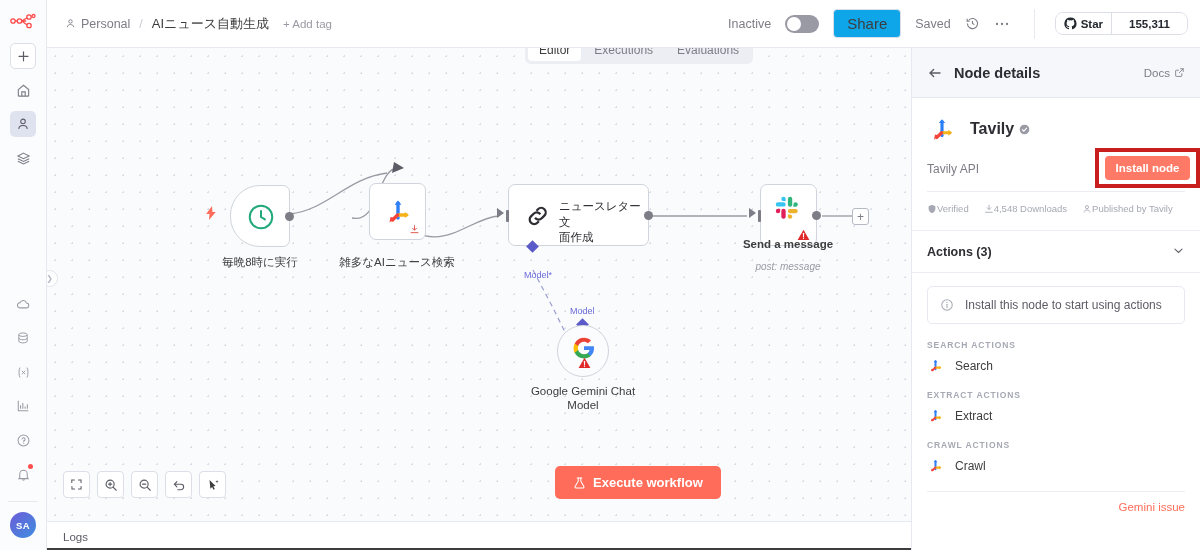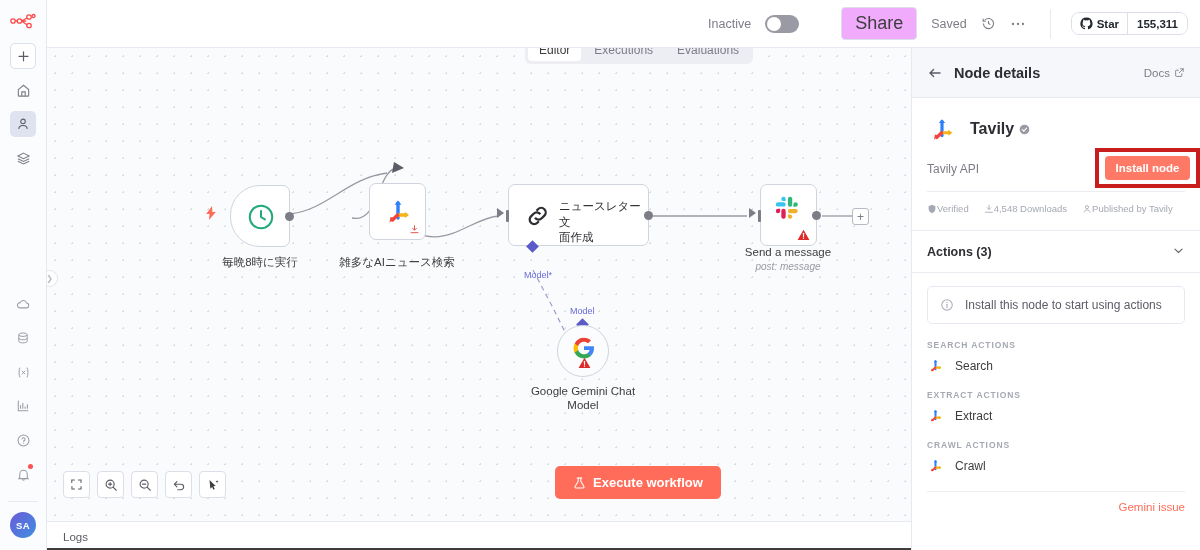--- a/index.html
+++ b/index.html
@@ -59,29 +59,29 @@
   .inactive-label { font-size: 12.5px; color: #7d7d87; }
   .toggle {
     width: 34px; height: 18px; border-radius: 9px; background: #9a9aa4;
     position: relative;
   }
   .toggle .knob {
     position: absolute; left: 2px; top: 2px; width: 14px; height: 14px;
     border-radius: 50%; background: #fff;
   }
   .share-btn {
-    border: 1px solid #dcdfe7; background: #f0abfc; border-radius: 4px;
-    padding: 5px 13px; font-size: 18px; color: #3d3d3d; margin-left: 28px;
+    border: 1px solid #dcdfe7; background: #0ea5e9; border-radius: 4px;
+    padding: 5px 13px; font-size: 15px; color: #3d3d3d;
   }
   .saved-txt { font-size: 12.5px; color: #7d7d87; }
   .icon-btn { color: #7d7d87; display: flex; align-items: center; }
   .hdr-div { width: 1px; height: 30px; background: #e6e9f0; margin: 0 6px 0 10px; }
   .star-group { display: flex; align-items: stretch; border: 1px solid #dcdfe7; border-radius: 8px; overflow: hidden; }
   .star-left { display: flex; align-items: center; gap: 4px; padding: 4px 8px; font-size: 11.5px; font-weight: bold; color: #24292f; background: #fff; }
-  .star-right { padding: 4px 9px; font-size: 11.5px; font-weight: bold; color: #24292f; border-left: 1px solid #dcdfe7; background: #fff; display: flex; align-items: center;}
+  .star-right { padding: 4px 17px; font-size: 11.5px; font-weight: bold; color: #24292f; border-left: 1px solid #dcdfe7; background: #fff; display: flex; align-items: center;}
 
   
   #canvas {
     position: absolute; left: 47px; top: 48px; width: 864px; height: 473px;
     background-color: #fafbfd;
     background-image: radial-gradient(#d9dde6 1px, transparent 1px);
     background-size: 17px 17px;
     overflow: hidden;
   }
   #tabs {
@@ -303,20 +303,32 @@
           <path d="M6.7 13.2a1.45 1.45 0 0 0 2.6 0"></path>
         </svg>
         <span class="notif-dot"></span>
       </div>
       <div class="rail-sep"></div>
       <div class="avatar">SA</div>
     </div>
   </div>
 
   <div id="header">
+    <div class="bc">
+      <span class="person">
+        <svg width="11" height="11" viewBox="0 0 16 16" fill="none" stroke="#7d7d87" stroke-width="1.3">
+          <circle cx="8" cy="5" r="2.5"></circle>
+            <path d="M3.4 13.4c0-2.5 2.1-3.9 4.6-3.9s4.6 1.4 4.6 3.9"></path>
+        </svg>
+        <span>Personal</span>
+      </span>
+      <span class="slash">/</span>
+      <span class="wf-name">AIニュース自動生成</span>
+      <span class="addtag">+ Add tag</span>
+    </div>
     <div class="grow"></div>
     <div class="hdr-right">
       <span class="inactive-label">Inactive</span>
       <div class="toggle">
           <span class="knob"></span>
         </div>
       <div class="share-btn">Share</div>
       <span class="saved-txt">Saved</span>
       <span class="icon-btn">
         <svg width="15" height="15" viewBox="0 0 16 16" fill="none" stroke="#7d7d87" stroke-width="1.2">
@@ -424,21 +436,21 @@
       </svg>
       <svg width="13" height="12" viewBox="0 0 14 13" style="position:absolute;right:6px;bottom:4px;">
         <path d="M7 .8 13.4 12H.6z" fill="#e02a2a"></path>
         <path d="M7 4.6v3.6" stroke="#fff" stroke-width="1.25" stroke-linecap="round"></path>
         <circle cx="7" cy="10" r=".75" fill="#fff"></circle>
       </svg>
       <span class="port" style="right:-5px;top:26px;"></span>
       <span class="in-bar" style="left:-3px;top:25px;"></span>
       <span class="in-arrow" style="left:-12px;top:23px;"></span>
     </div>
-    <div class="node-label" style="left:691px;top:197px;width:100px;">Send a message</div>
+    <div class="node-label" style="left:691px;top:189px;width:100px;font-weight:bold;">Send a message</div>
     <div class="node-label node-sub" style="left:691px;top:213px;width:100px;font-style:italic;">post: message</div>
 
     <div class="plus-chip" style="left:805px;top:160px;">+</div>
 
     <div class="model-tag" style="left:523px;top:258px;">Model</div>
     <div class="diamond" style="left:531px;top:272px;"></div>
     <div class="circle-node" style="left:510px;top:277px;">
       <svg width="24" height="24" viewBox="0 0 24 24" style="position:absolute;left:14px;top:10px;">
         <path d="M22 12.2c0-.7-.06-1.4-.18-2.05H12v3.9h5.6a4.8 4.8 0 0 1-2.08 3.14v2.6h3.37C20.86 17.96 22 15.35 22 12.2z" fill="#4285F4"></path>
         <path d="M12 22.5c2.82 0 5.19-.93 6.92-2.53l-3.38-2.6c-.93.63-2.13 1-3.54 1-2.72 0-5.02-1.83-5.84-4.3H2.67v2.7A10.47 10.47 0 0 0 12 22.5z" fill="#34A853"></path>

